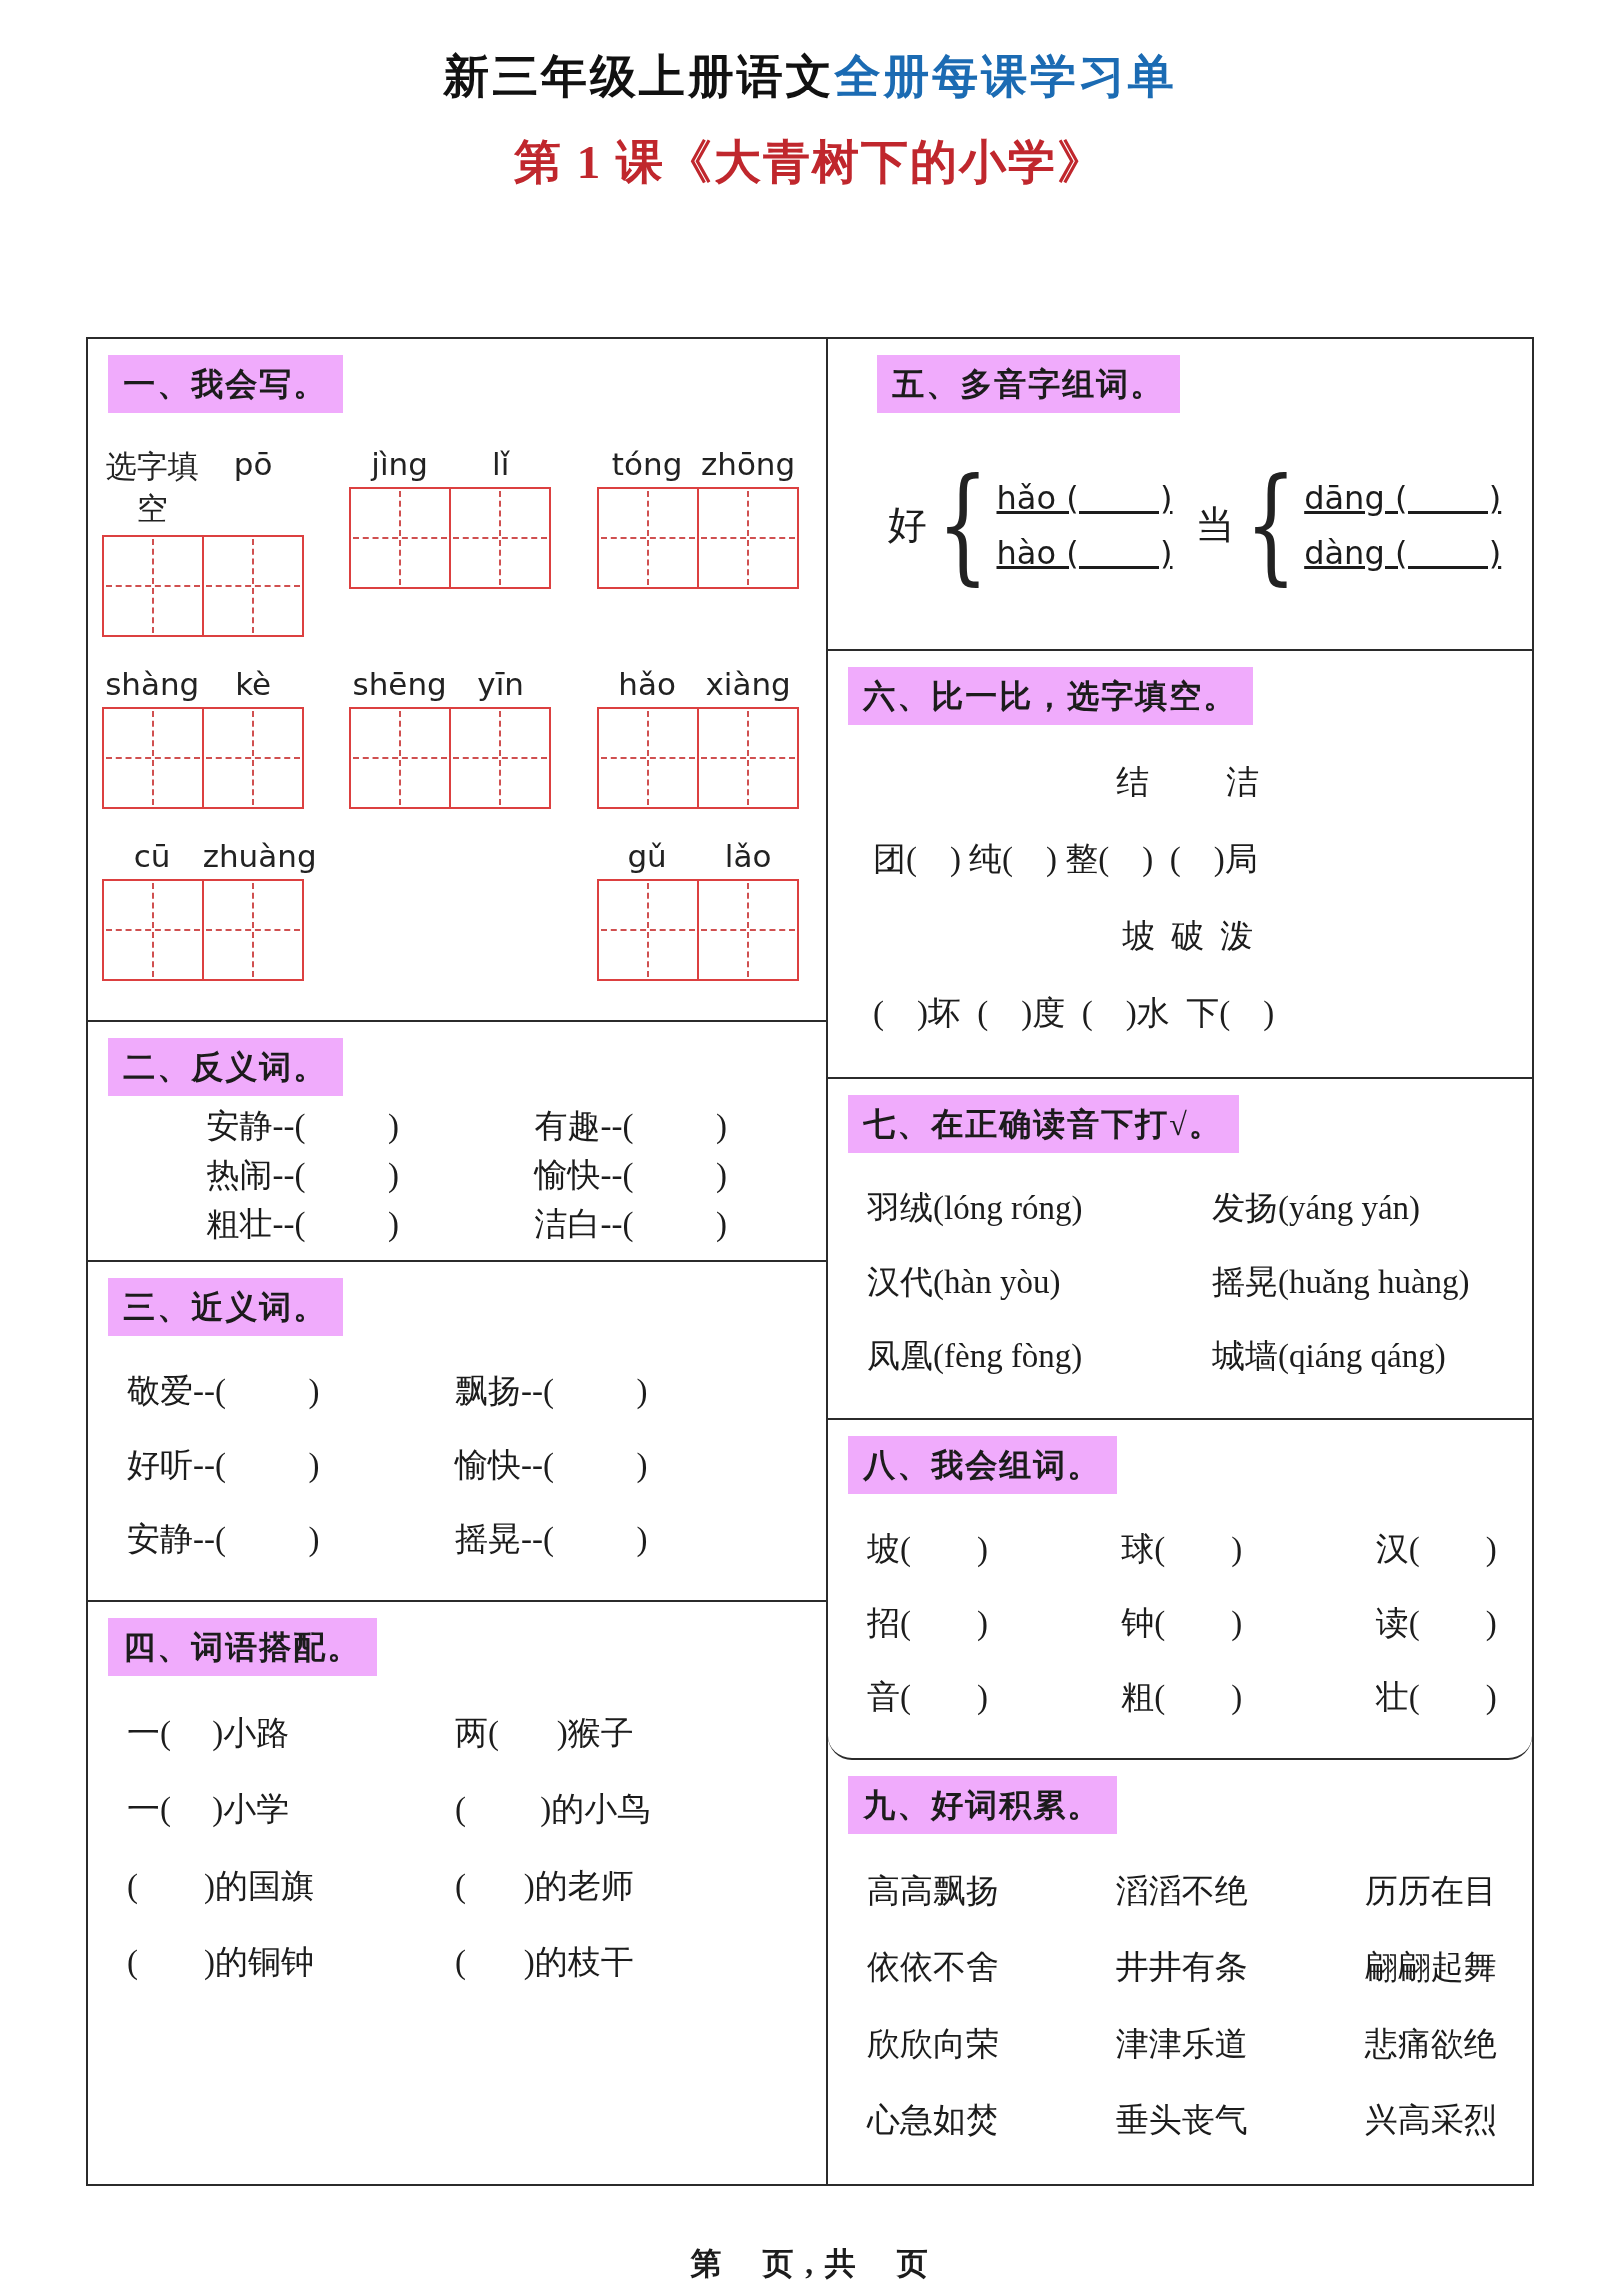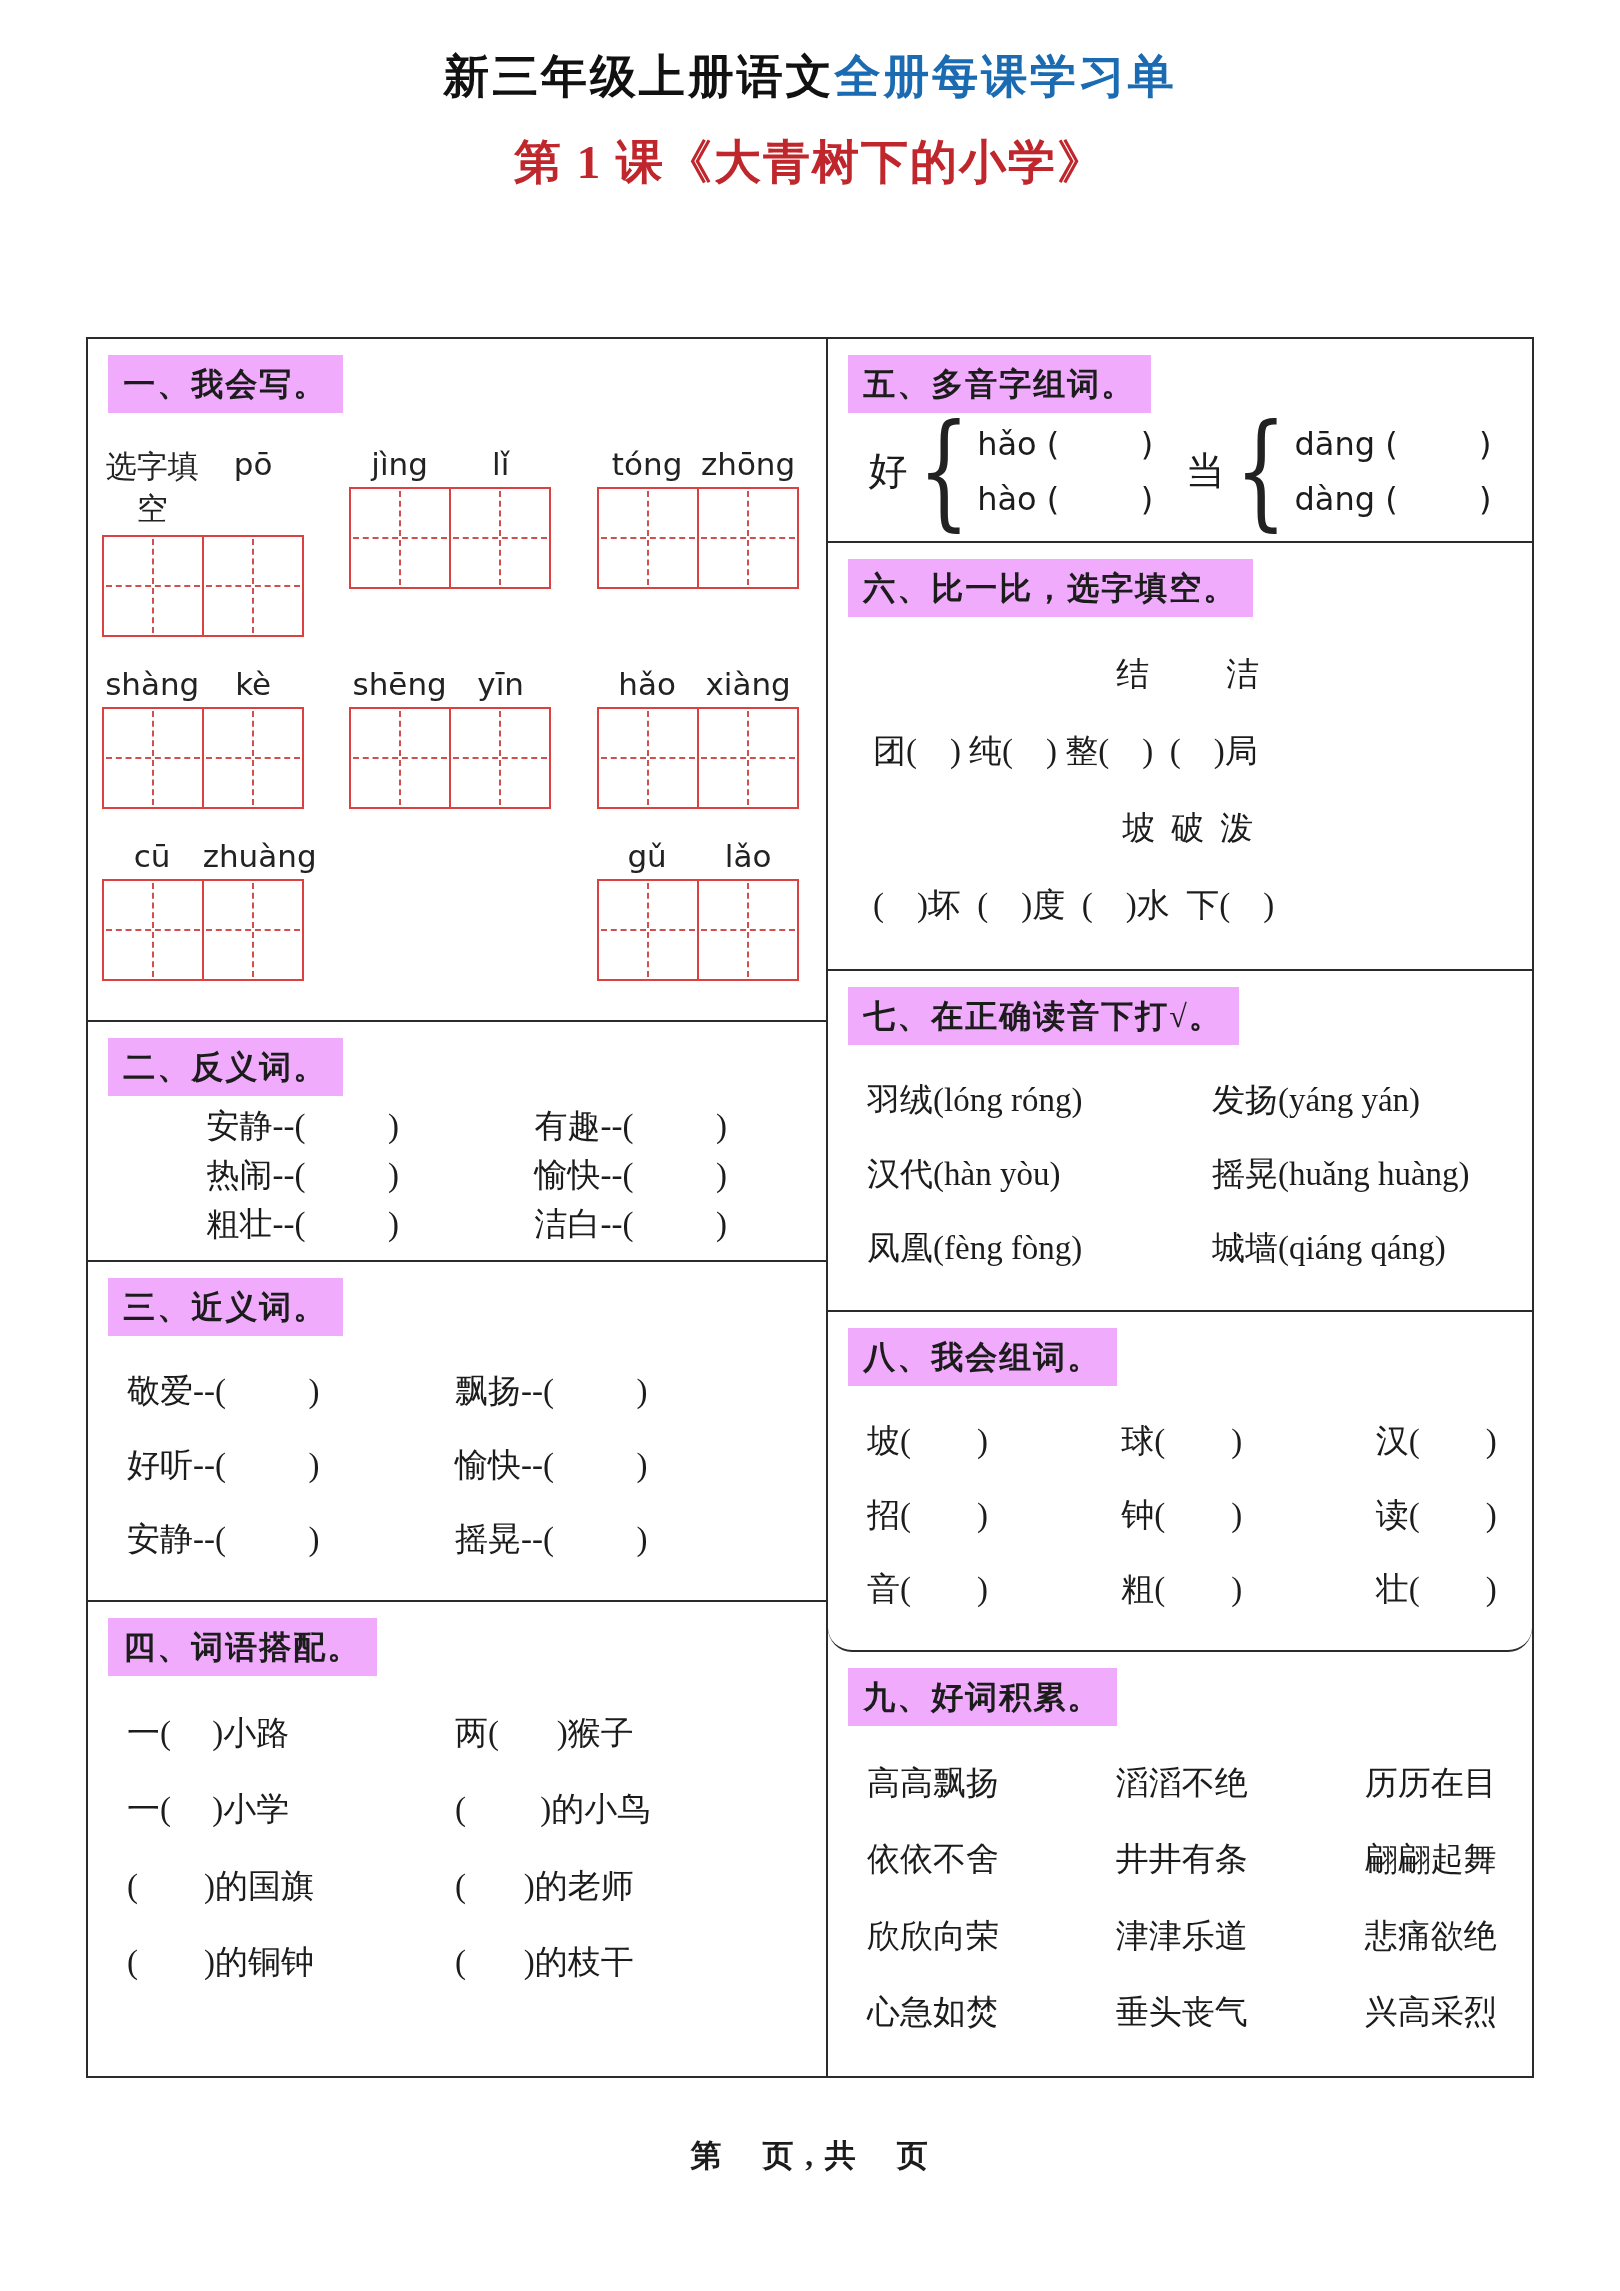--- a/index.html
+++ b/index.html
@@ -37,21 +37,21 @@
   .col { display:flex; flex-direction:column; }
   .col-left  { width:740px; border-right:2px solid #2b2b2b; }
   .col-right { flex:1; }
   .cell { display:flex; flex-direction:column; border-bottom:2px solid #2b2b2b; }
   .cell.last { border-bottom:none; }
 
   .c-l1 { height:683px; }
   .c-l2 { height:240px;align-items:center; }
   .c-l3 { height:340px; }
   .c-l4 { height:424px; }
-  .c-r1 { height:204px; }
+  .c-r1 { height:312px;padding-left:29px; }
   .c-r2 { height:428px; }
   .c-r3 { height:341px; }
   .c-r4 { height:340px;border-radius:24px; }
   .c-r5 { height:424px; }
 
   .sec-header {
     display:inline-block; align-self:flex-start;
     background:#f0abfc;
     font-size:32px; font-weight:900;
     padding:7.8px 15.7px 5.9px 15.7px;
@@ -95,21 +95,21 @@
   
   .poly-body { flex:1; display:flex; align-items:center; justify-content:space-evenly; padding:0 7.8px 11.8px 7.8px; }
   .poly-group { display:flex; align-items:center; }
   .poly-char { font-size:39px; }
   .poly-brace {
     font-size:125px; line-height:0.9; font-weight:400;
     font-family:"DejaVu Serif", serif;
     transform:scaleX(0.65); margin:0 -5.9px 0 -3.9px;
     color:#222222;
   }
-  .poly-readings { display:flex; flex-direction:column; gap:17px; font-size:32px; }
+  .poly-readings { display:flex; flex-direction:column; gap:17px; font-size:32px;text-decoration:underline; }
   .poly-readings span { font-family:"DejaVu Sans", sans-serif; }
 
   
   .cmp-center { text-align:center; letter-spacing:3.9px; }
   .cmp-line   { padding-left:5.9px; }
 
   
   .pron-row { display:flex; }
   .pron-row .it1 { width:345px; }
 

